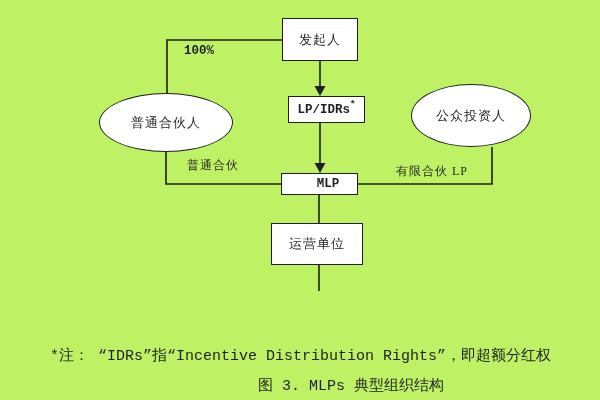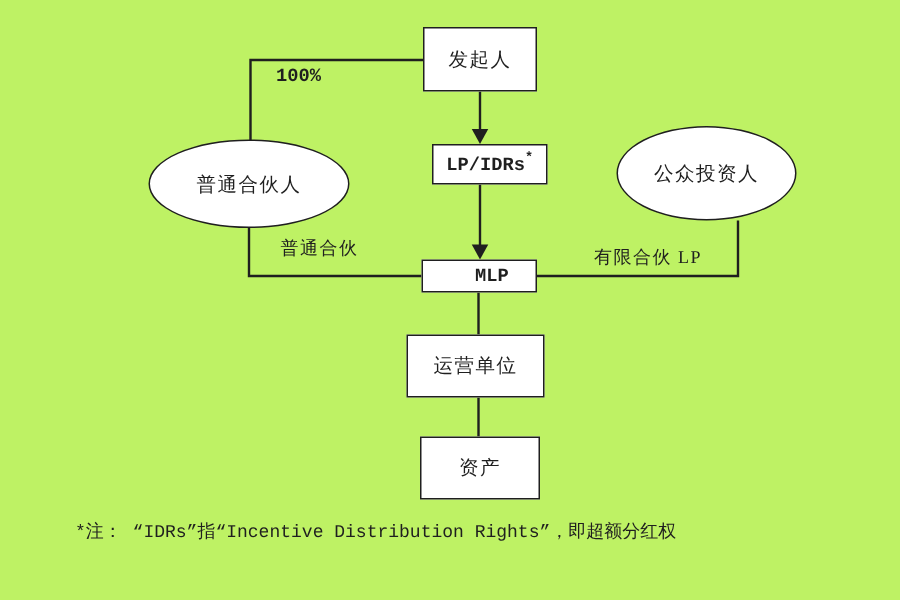--- a/index.html
+++ b/index.html
@@ -45,21 +45,21 @@
   }
   .edge-label {
     position: absolute;
     white-space: nowrap;
   }
   .edge-label.small { font-size: 12px; }
   .footer-text {
     position: absolute;
     white-space: nowrap;
     font-family: "Liberation Mono", "DejaVu Sans Mono", "Liberation Serif", serif;
-    font-size: 12px;
+    font-size: 15px;
     color: #1f1f1f;
   }
 </style>
 </head>
 <body>
 
 <div class="canvas">
 
   <svg class="wires" viewBox="0 0 600 400">
 
@@ -89,34 +89,32 @@
   </div>
 
   <div class="node" style="left:281px; top:173px; width:77px; height:22px;padding-left:17px;">
     <span class="latb">MLP</span>
   </div>
 
   <div class="node" style="left:271px; top:223px; width:92px; height:42px;">
     <span class="cjk">运营单位</span>
   </div>
 
-  <div class="node" style="left:280px; top:291px; width:80px; height:42px;">
-    <span class="cjk">资产</span>
-  </div>
 
   <div class="node ellipse" style="left:99px; top:93px; width:134px; height:59px;">
     <span class="cjk">普通合伙人</span>
   </div>
 
   <div class="node ellipse" style="left:411px; top:84px; width:120px; height:63px;">
     <span class="cjk">公众投资人</span>
   </div>
 
   <span class="edge-label latb" style="left:184px; top:44px;">100%</span>
 
   <span class="edge-label cjk small" style="left:187px; top:157px;text-align:right;">普通合伙</span>
 
   <span class="edge-label cjk small" style="left:396px; top:163px;">有限合伙 LP</span>
 
   <div class="footer-text" style="left:50px; top:346px;">*注： “IDRs”指“Incentive Distribution Rights”，即超额分红权</div>
 
+  <div class="footer-text" style="left:258px; top:376px;">图 3. MLPs 典型组织结构</div>
 
 </div>
 
 </body></html>

